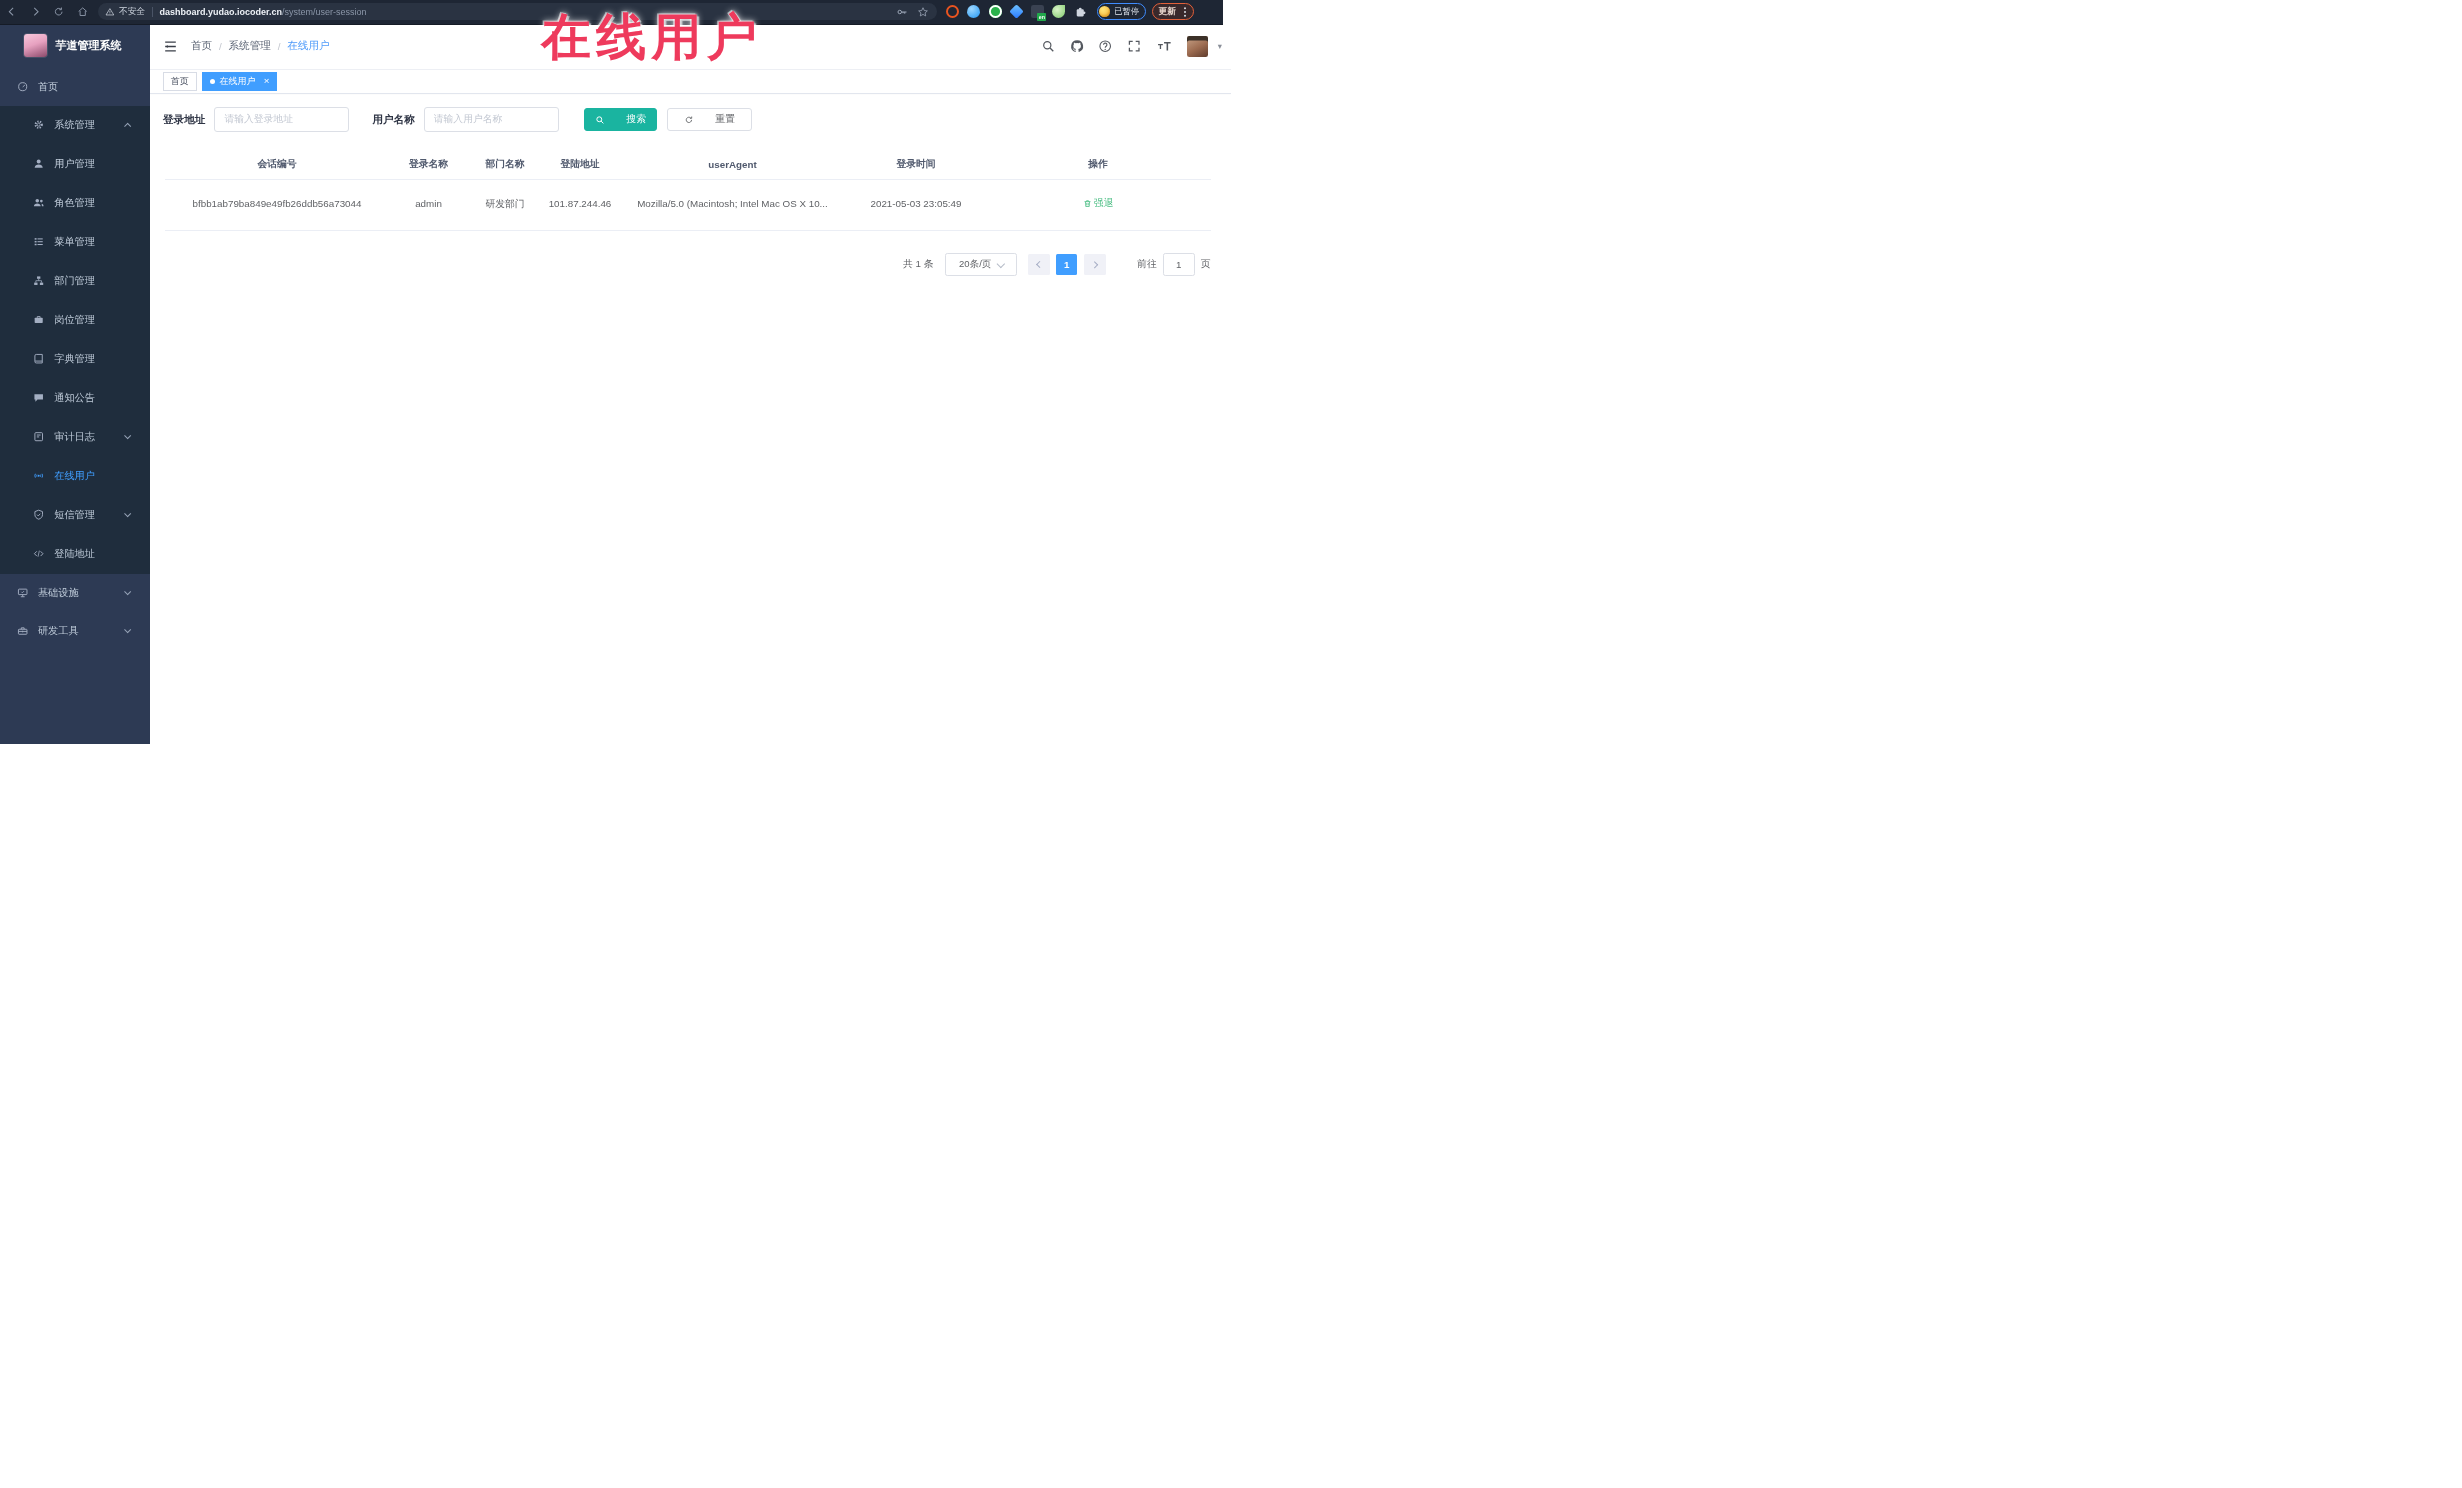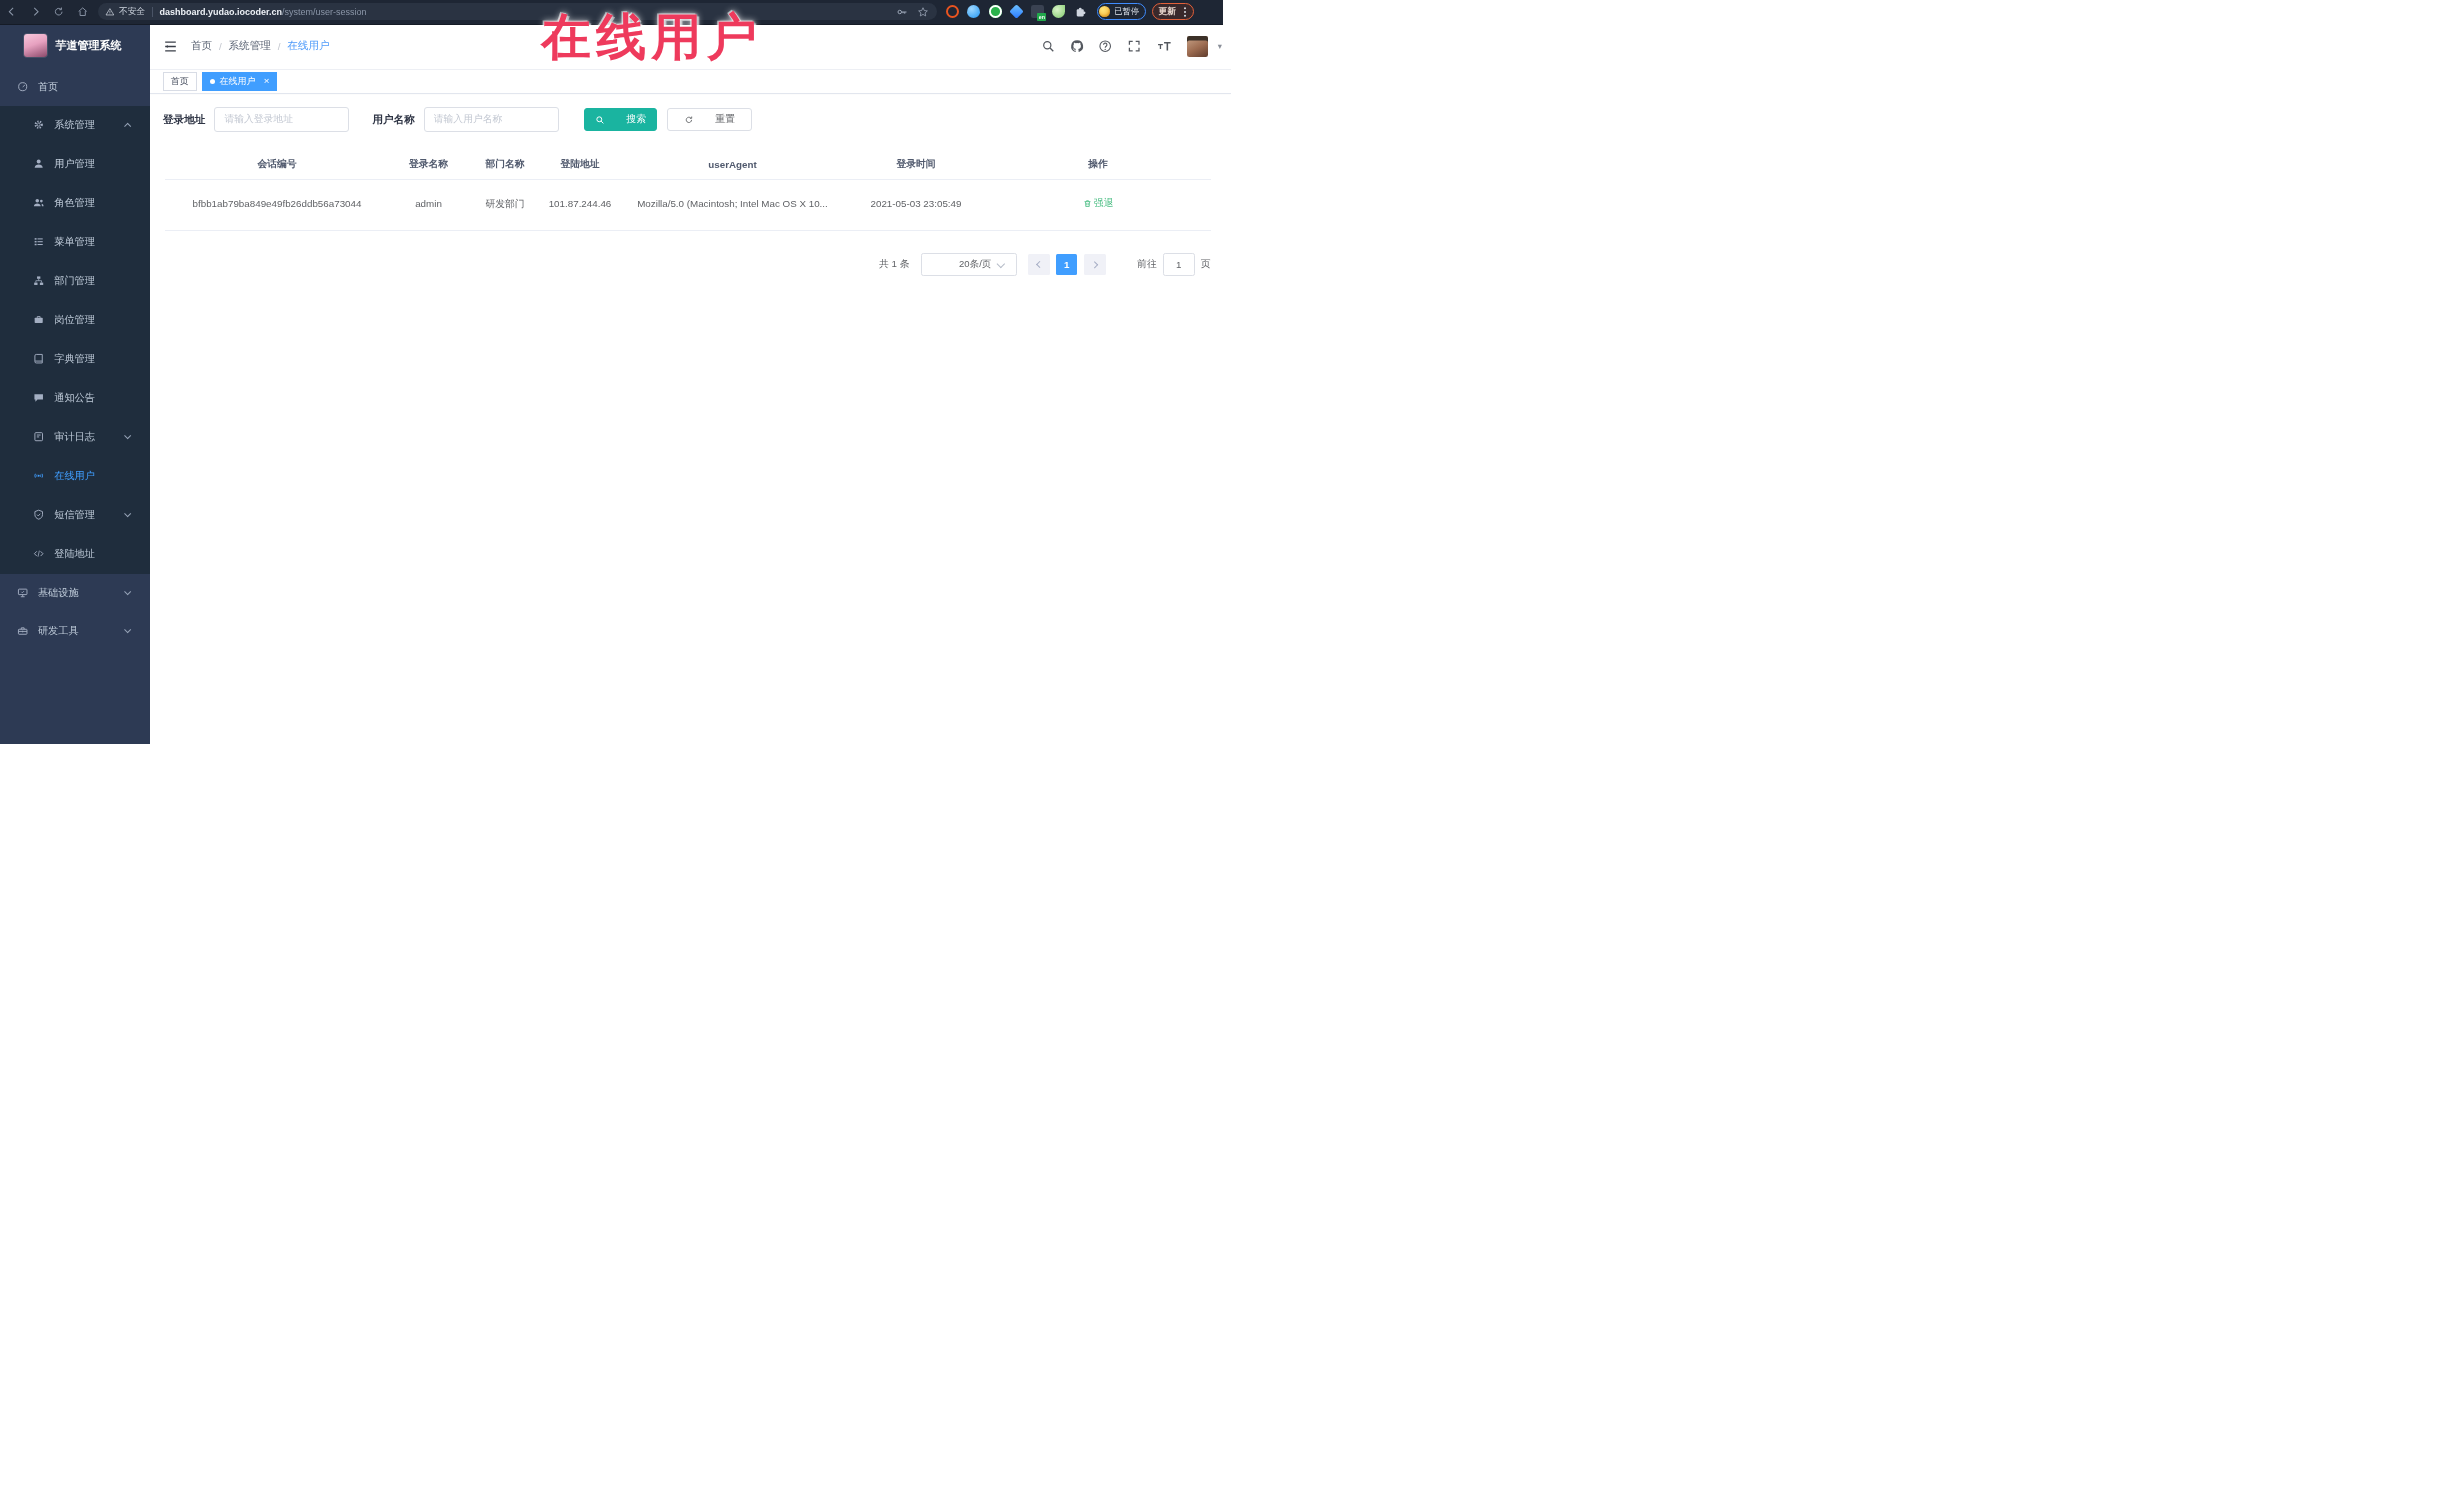--- a/index.html
+++ b/index.html
@@ -110,21 +110,21 @@
      padding:0 4.5px;word-break:break-all;line-height:1.5;}
   .ua-cell{white-space:nowrap;overflow:hidden;text-overflow:ellipsis;}
   .action-link{color:#3db87a;display:inline-flex;align-items:center;gap:2.3px;cursor:pointer;}
   .ti{width:9px;height:9px;}
 
   
   .pagination{position:absolute;top:229px;right:20.5px;display:flex;align-items:center;
     font-size:9.8px;color:#606266;}
   .pg-total{margin-right:11.4px;}
   .pg-select{width:70px;height:21px;border:0.8px solid #dcdfe6;border-radius:2.3px;display:flex;
-    align-items:center;justify-content:center;gap:6px;color:#606266;font-size:9.5px;cursor:pointer;padding-left:24px;}
+    align-items:center;justify-content:center;gap:6px;color:#606266;font-size:9.5px;cursor:pointer;}
   .sel-caret{width:4.5px;height:4.5px;border-right:1px solid #b6bcc8;border-bottom:1px solid #b6bcc8;
     transform:rotate(45deg) translateY(-1.5px);}
   .pg-btn{min-width:22px;height:21px;background:#f0f1f7;border-radius:1.5px;display:flex;align-items:center;
     justify-content:center;color:#aab0c6;margin-left:10.6px;cursor:pointer;font-size:9.8px;}
   .pg-btn .chv{width:5.3px;height:5.3px;box-sizing:border-box;border-left:1.2px solid #a6adc4;border-bottom:1.2px solid #a6adc4;}
   .chv.left{transform:rotate(45deg);margin-left:1.5px;}
   .chv.right{transform:rotate(225deg);margin-right:1.5px;}
   .pg-page{min-width:21px;height:21px;background:#409EFF;color:#fff;font-weight:bold;border-radius:1.5px;
     display:flex;align-items:center;justify-content:center;margin-left:6.8px;cursor:pointer;}
   .pg-btn.next{margin-left:6.8px;}

